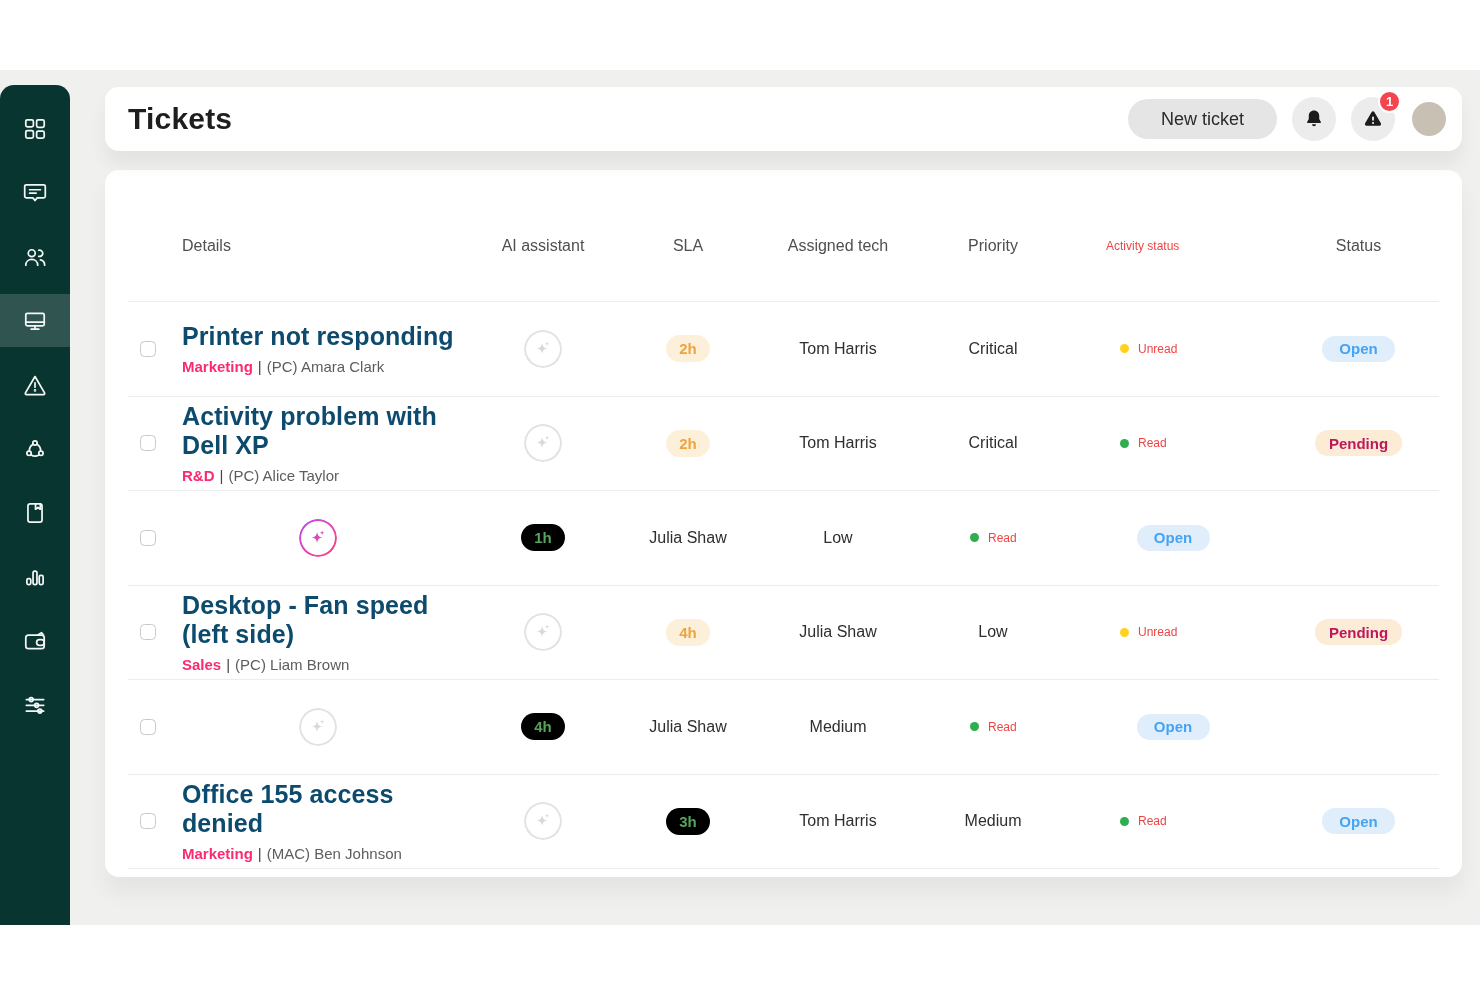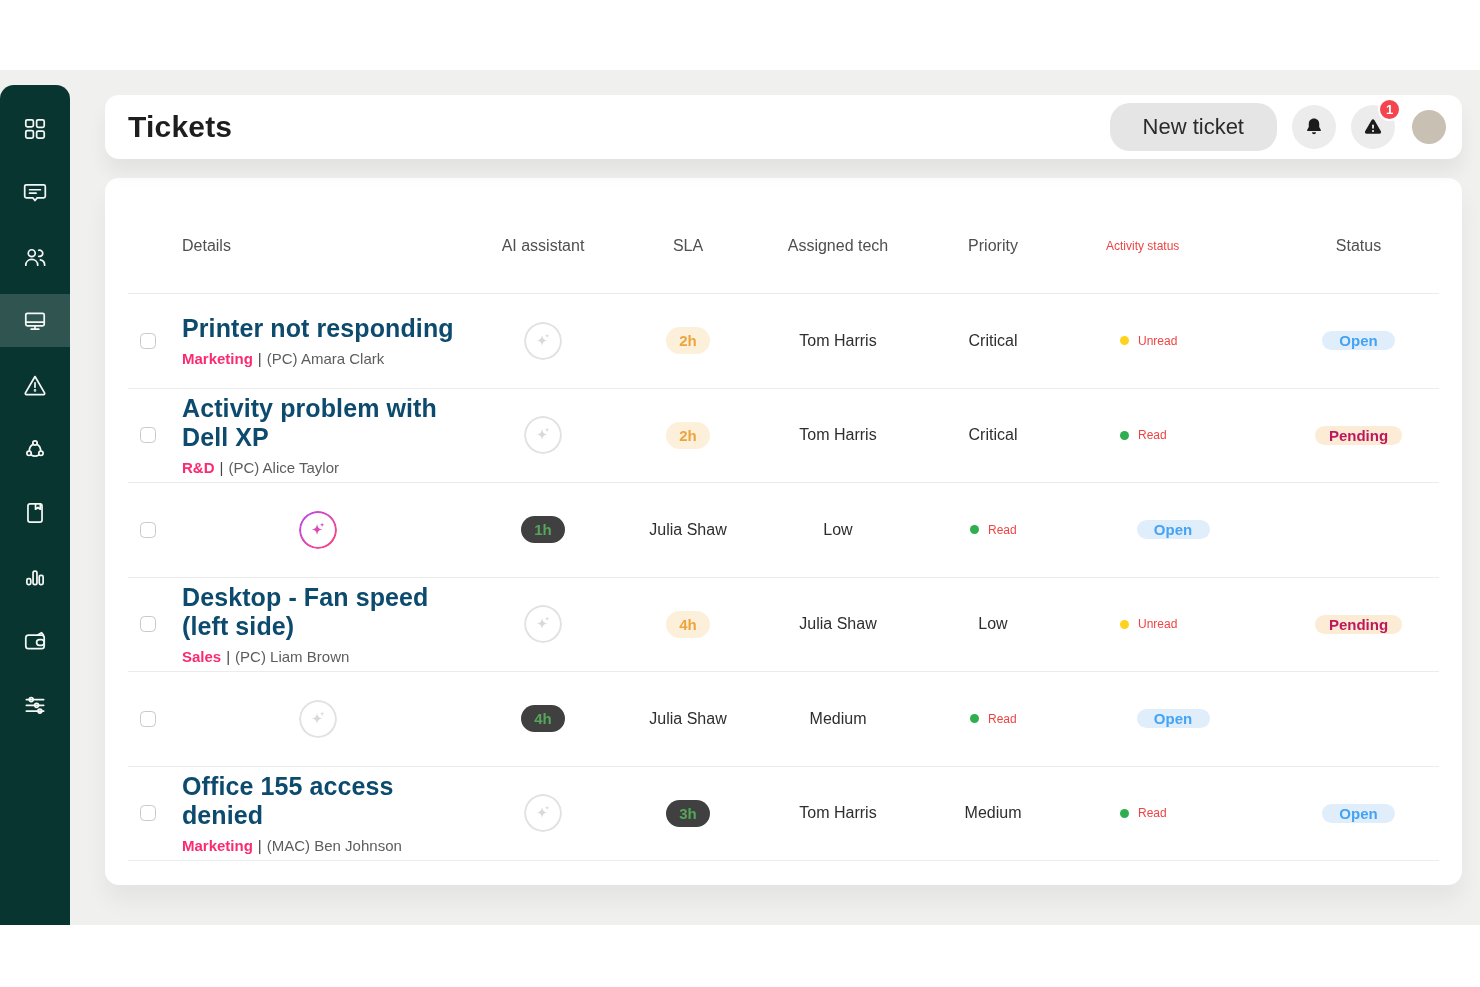--- a/index.html
+++ b/index.html
@@ -11,48 +11,48 @@
   
   .sidebar { position:absolute; left:0; top:15px; width:70px; height:840px;
     background:#093530; border-radius:14px 14px 0 0; display:flex; flex-direction:column;
     align-items:stretch; padding-top:12px; }
   .side-item { height:64px; display:flex; align-items:center; justify-content:center; cursor:pointer; }
   .side-item.v-active { background:rgba(255,255,255,0.16); height:53px; margin:5px 0 6px 0; }
   .side-item svg { width:26px; height:26px; stroke:#f4f7f6; stroke-width:1.6; fill:none;
     stroke-linecap:round; stroke-linejoin:round; }
 
   
-  .content { position:absolute; left:90px; top:8px; width:1372px;padding-left:15px; }
+  .content { position:absolute; left:90px; top:0; width:1372px;padding-left:15px; }
   .card { background:#ffffff; border-radius:14px; }
   .topbar { margin-top:17px; height:64px; display:flex; align-items:center;
     padding:0 16px 0 23px; box-shadow:0 14px 18px rgba(0,0,0,0.055); position:relative; z-index:2; }
   .page-title { font-size:30px; font-weight:700; color:#1e1e1e; letter-spacing:0.2px; }
   .topbar-right { margin-left:auto; display:flex; align-items:center; gap:15px; }
-  .btn-newticket { background:#e5e5e5; border:none; border-radius:20px; height:48px; padding:0 33px;
-    font-size:22px; color:#2b2b2b; font-family:inherit; cursor:pointer; }
+  .btn-newticket { background:#e5e5e5; border:none; border-radius:20px; height:40px; padding:0 33px;
+    font-size:18px; color:#2b2b2b; font-family:inherit; cursor:pointer; }
   .icon-circle { width:44px; height:44px; border-radius:50%; background:#ececec; display:flex;
     align-items:center; justify-content:center; position:relative; cursor:pointer; }
   .icon-circle svg { width:22px; height:22px; }
   .badge { position:absolute; top:-7px; right:-6px; min-width:23px; height:23px; border-radius:50%;
     background:#f4454f; border:2px solid #ffffff; color:#fff; font-size:13px; font-weight:700;
     display:flex; align-items:center; justify-content:center; }
   .avatar { width:34px; height:34px; border-radius:50%; cursor:pointer; margin-left:2px;
     background:
       radial-gradient(circle 7px at 50% 44%, #8a5a3c 97%, transparent),
       radial-gradient(circle 9.5px at 50% 33%, #262019 97%, transparent),
       radial-gradient(ellipse 14px 9px at 50% 96%, #31463a 97%, transparent),
       linear-gradient(180deg,#d8d0c6,#b9ae a1 0%,#b9aea1);
     background-color:#c9c0b4; }
 
   
   .table-card { margin-top:19px; height:707px; padding:0 23px 24px 23px;
     box-shadow:0 16px 22px rgba(0,0,0,0.05); position:relative; z-index:1; }
   .grid-row { display:grid; grid-template-columns:40px 300px 150px 140px 160px 150px 210px 1fr;
     align-items:center; }
-  .thead { height:116px; padding-top:20px; border-bottom:1px solid #ececec; color:#4f4f4f; font-size:16px; }
+  .thead { height:132px; padding-top:20px; border-bottom:1px solid #ececec; color:#4f4f4f; font-size:16px; }
   .thead > div { text-align:center; }
   .thead .col-details { text-align:left; padding-left:14px; }
   .thead .col-activity { text-align:left; padding-left:38px; }
   .trow { height:94.5px; border-bottom:1px solid #ececec; }
   .cell-center { display:flex; justify-content:center; align-items:flex-start; }
   .cb { display:flex; justify-content:center; }
   .cb input { appearance:none; -webkit-appearance:none; width:16px; height:16px; border:1.5px solid #c9c9c9;
     border-radius:4.5px; background:#fff; cursor:pointer; }
   .col-details { padding-left:14px; cursor:pointer; }
   .row-title { font-size:25px; font-weight:600; color:#0c4a6e; letter-spacing:0.1px; }
@@ -69,22 +69,22 @@
     mask-composite:exclude; }
   .ai-btn.v-active::before { background:linear-gradient(135deg,#b44bf0 0%,#ef479b 70%,#f43f6e 100%); }
   .ai-btn svg { width:22px; height:22px; }
   .ai-btn .spark { fill:#d9d9d9; }
   .ai-btn.v-active .spark { fill:url(#aigrad); }
 
   .pill { display:inline-flex; align-items:center; justify-content:center; border-radius:14px;
     font-size:15px; font-weight:600; }
   .pill-sla { height:27px; min-width:44px; padding:0 10px; }
   .pill-sla.v-warning { background:#fdf0da; color:#eda43e; }
-  .pill-sla.v-ok { background:#404040; color:#55a55a; }
-  .pill-status { height:19px; min-width:73px; padding:0 14px; font-size:15px; cursor:pointer; }
+  .pill-sla.v-ok { background:#000000; color:#55a55a; }
+  .pill-status { height:26px; min-width:73px; padding:0 14px; font-size:15px; cursor:pointer; }
   .pill-status.v-open { background:#e0eefb; color:#45a3f3; }
   .pill-status.v-pending { background:#fcecd6; color:#be185d; }
 
   .col-plain { text-align:center; font-size:16px; color:#2e2e2e; }
   .col-activity { display:flex; align-items:center; padding-left:52px; font-size:12px; color:#ef4444; }
   .dot { width:9px; height:9px; border-radius:50%; margin-right:9px; flex:0 0 auto; }
   .dot.v-unread { background:#ffd21e; }
   .dot.v-read { background:#2fae50; }
 
   .defs-hidden { position:absolute; width:0; height:0; overflow:hidden; }

